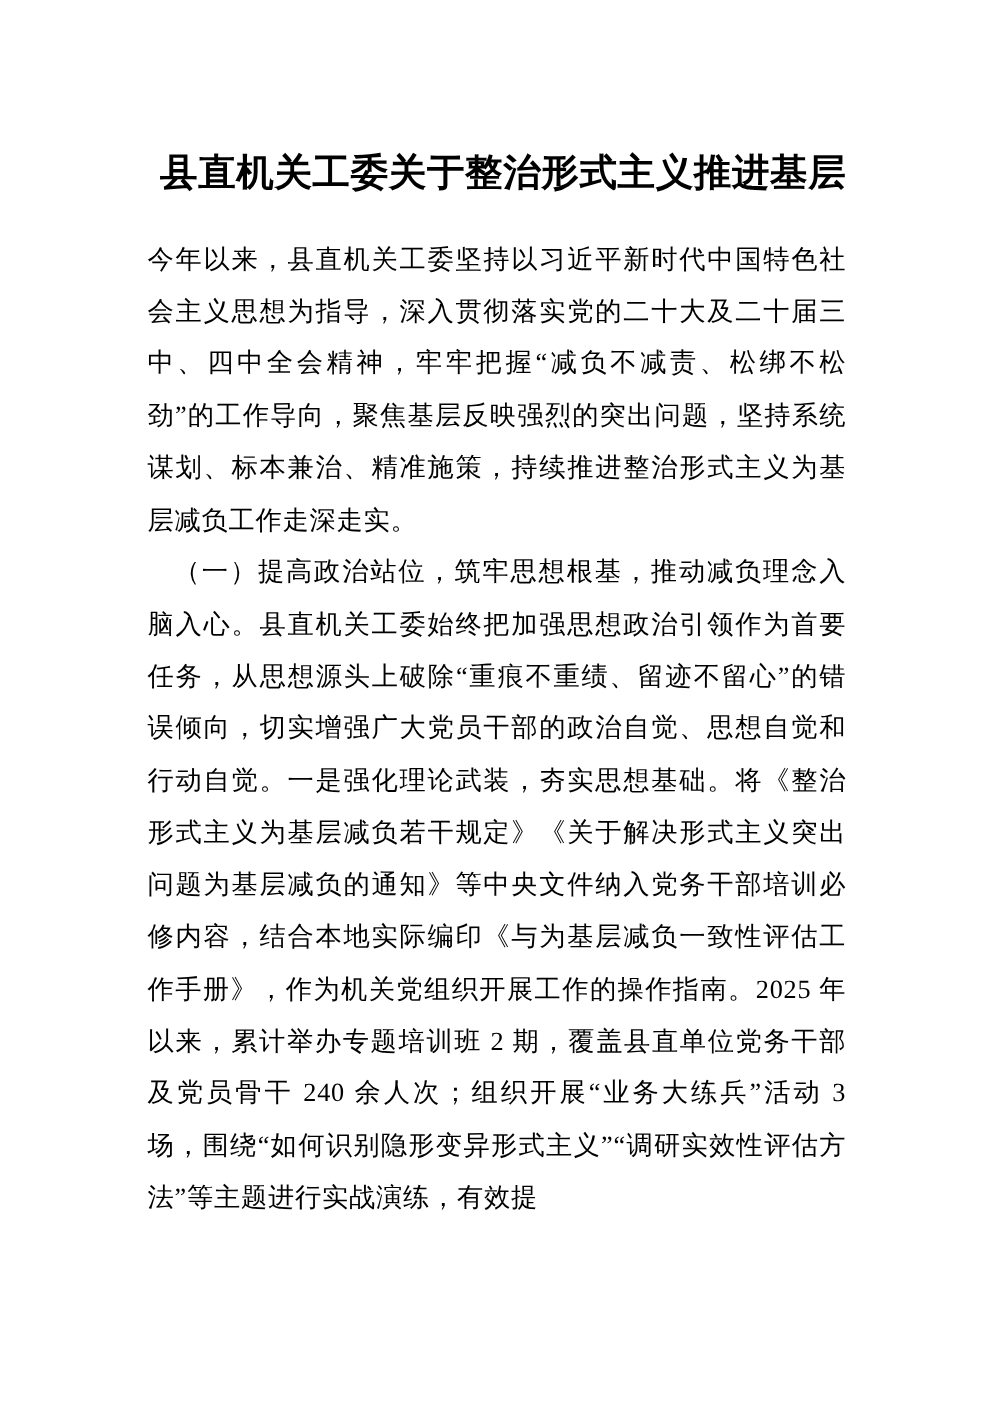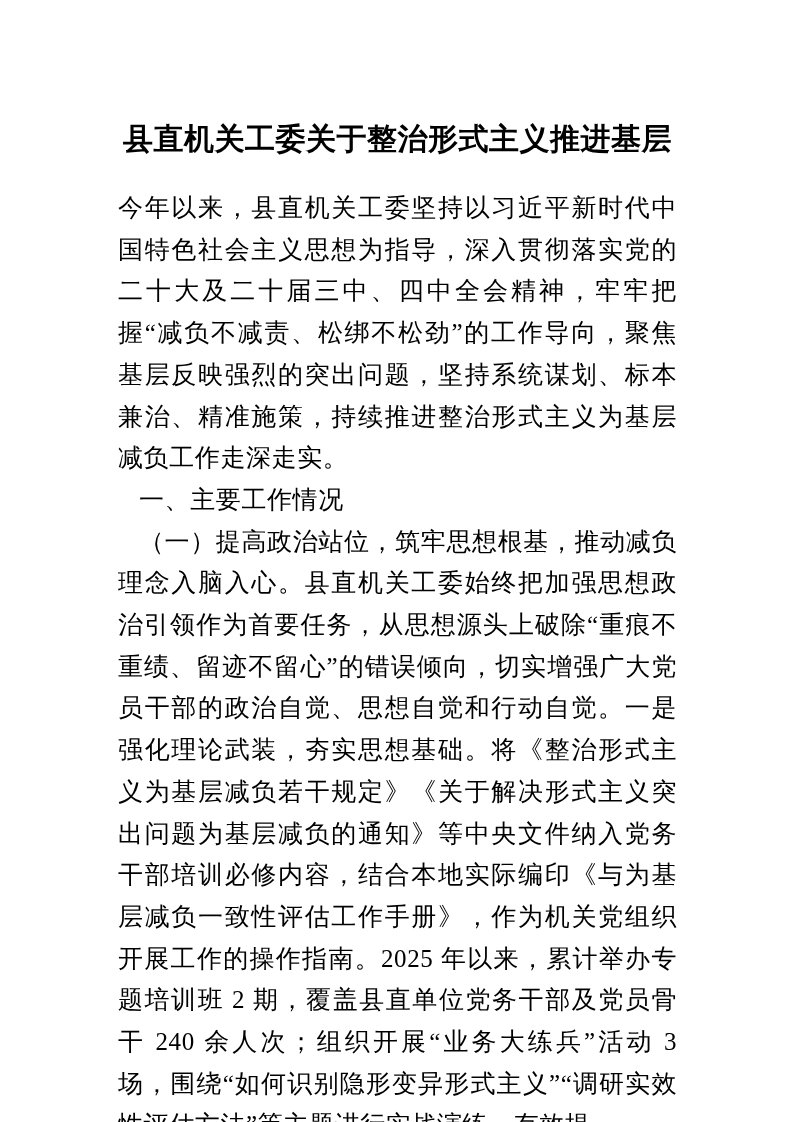--- a/index.html
+++ b/index.html
@@ -17,29 +17,29 @@
     box-sizing: border-box;
     padding: 114px 116px 0 118px;
     font-family: "Liberation Serif", "DejaVu Serif", serif;
     overflow: hidden;
   }
   .doc-title {
     margin: 0 0 23px 0;
     font-size: 30px;
     line-height: 50px;
     font-weight: bold;
-    text-align: center;
+    text-align: right;
     letter-spacing: 0.5px;
   }
   .doc-title .title-line {
     display: block;
   }
   p.body-para {
     margin: 0;
-    font-size: 25px;
+    font-size: 21px;
     line-height: 41.7px;
     letter-spacing: 0.6px;
     text-align: justify;
     text-justify: inter-character;
     word-break: break-all;
   }
   p.indent-1 {
     text-indent: 21px;
   }
 </style>
@@ -47,17 +47,16 @@
 <body>
 
 <div class="page">
 
   <h1 class="doc-title">
     <span class="title-line">县直机关工委关于整治形式主义推进基层</span>
   </h1>
 
   <p class="body-para">今年以来，县直机关工委坚持以习近平新时代中国特色社会主义思想为指导，深入贯彻落实党的二十大及二十届三中、四中全会精神，牢牢把握“减负不减责、松绑不松劲”的工作导向，聚焦基层反映强烈的突出问题，坚持系统谋划、标本兼治、精准施策，持续推进整治形式主义为基层减负工作走深走实。</p>
 
-  <p class="body-para indent-1">一、主要工作情况</p>
 
   <p class="body-para indent-1">（一）提高政治站位，筑牢思想根基，推动减负理念入脑入心。县直机关工委始终把加强思想政治引领作为首要任务，从思想源头上破除“重痕不重绩、留迹不留心”的错误倾向，切实增强广大党员干部的政治自觉、思想自觉和行动自觉。一是强化理论武装，夯实思想基础。将《整治形式主义为基层减负若干规定》《关于解决形式主义突出问题为基层减负的通知》等中央文件纳入党务干部培训必修内容，结合本地实际编印《与为基层减负一致性评估工作手册》，作为机关党组织开展工作的操作指南。2025 年以来，累计举办专题培训班 2 期，覆盖县直单位党务干部及党员骨干 240 余人次；组织开展“业务大练兵”活动 3 场，围绕“如何识别隐形变异形式主义”“调研实效性评估方法”等主题进行实战演练，有效提</p>
 
 </div>
 
 </body></html>

